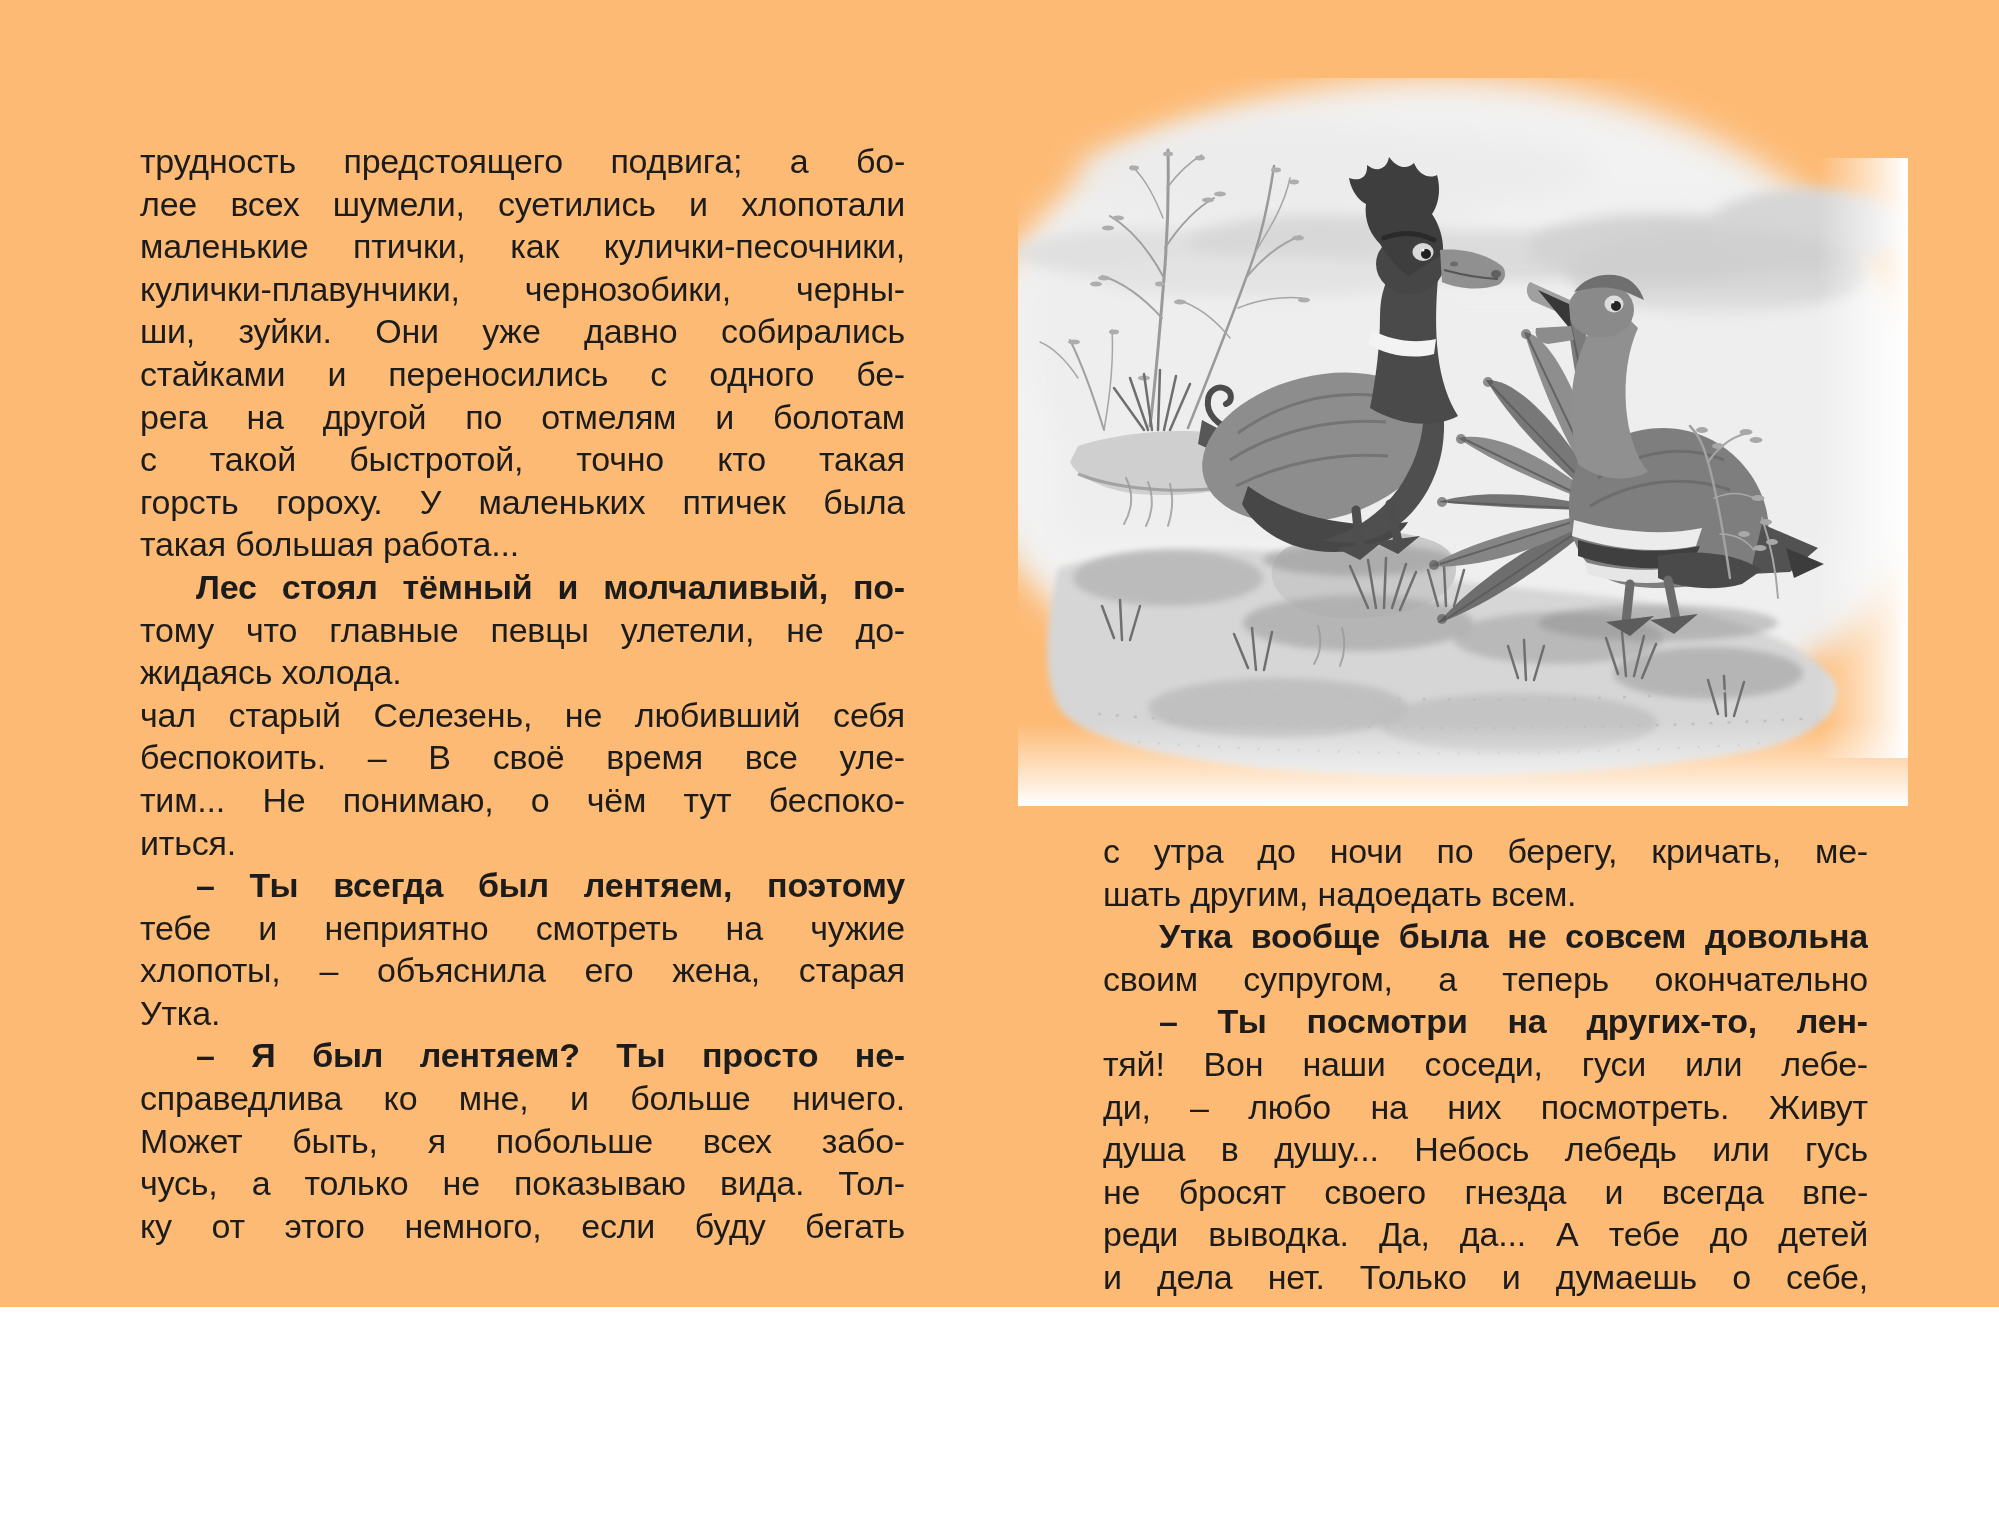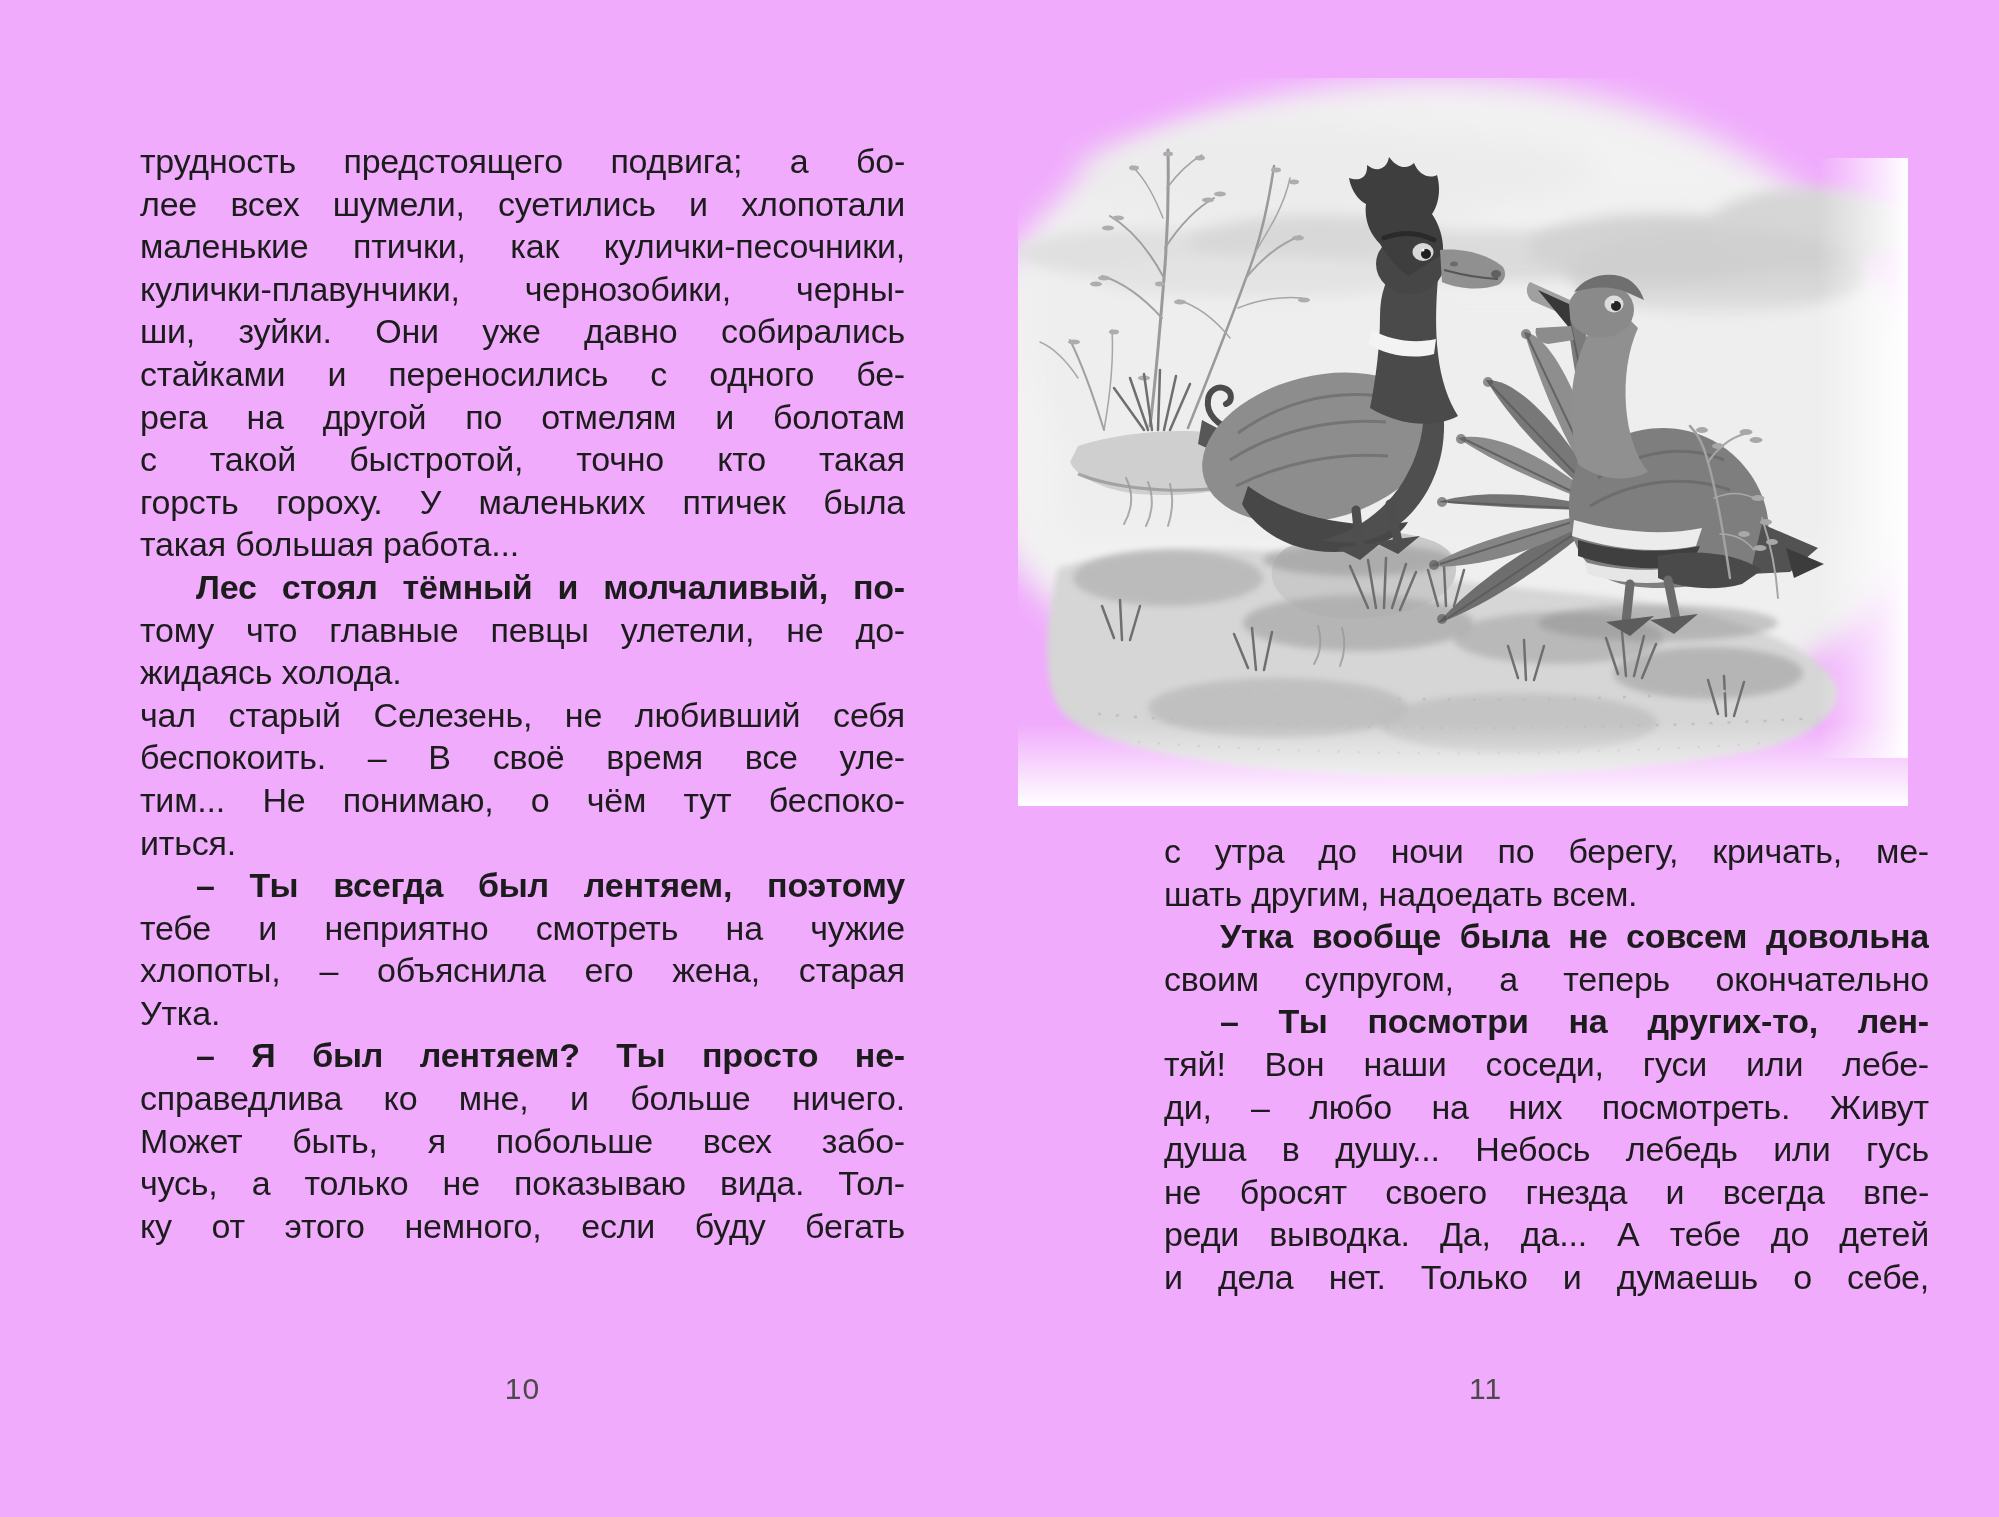--- a/index.html
+++ b/index.html
@@ -1,17 +1,17 @@
 <!DOCTYPE html>
 <html><head>
 <meta charset="utf-8">
 <style>
   html,body{margin:0;padding:0;background:#ffffff;}
   .spread{
-    position:relative;width:1999px;height:1517px;background:#f0abfc;overflow:hidden;
+    position:relative;width:1999px;height:1307px;background:#fdba74;overflow:hidden;
     font-family:"Liberation Sans", sans-serif;color:#1c1c1c;
   }
   .text-col{position:absolute;width:765px;}
   .line{
     font-size:34px;line-height:42.6px;height:42.6px;letter-spacing:-0.2px;
     text-align:justify;text-align-last:justify;overflow:hidden;white-space:normal;
   }
   .line.end{text-align-last:left;}
   .line.indent{padding-left:56px;font-weight:bold;}
   .pagenum{
@@ -281,21 +281,21 @@
       <div class="line">тебе и неприятно смотреть на чужие</div>
       <div class="line">хлопоты, – объяснила его жена, старая</div>
       <div class="line end">Утка.</div>
       <div class="line indent">– Я был лентяем? Ты просто не-</div>
       <div class="line">справедлива ко мне, и больше ничего.</div>
       <div class="line">Может быть, я побольше всех забо-</div>
       <div class="line">чусь, а только не показываю вида. Тол-</div>
       <div class="line">ку от этого немного, если буду бегать</div>
     </div>
 
-  <div class="text-col" style="left:1164px;top:830px;">
+  <div class="text-col" style="left:1103px;top:830px;">
       <div class="line">с утра до ночи по берегу, кричать, ме-</div>
       <div class="line end">шать другим, надоедать всем.</div>
       <div class="line indent">Утка вообще была не совсем довольна</div>
       <div class="line">своим супругом, а теперь окончательно</div>
       <div class="line indent">– Ты посмотри на других-то, лен-</div>
       <div class="line">тяй! Вон наши соседи, гуси или лебе-</div>
       <div class="line">ди, – любо на них посмотреть. Живут</div>
       <div class="line">душа в душу... Небось лебедь или гусь</div>
       <div class="line">не бросят своего гнезда и всегда впе-</div>
       <div class="line">реди выводка. Да, да... А тебе до детей</div>

